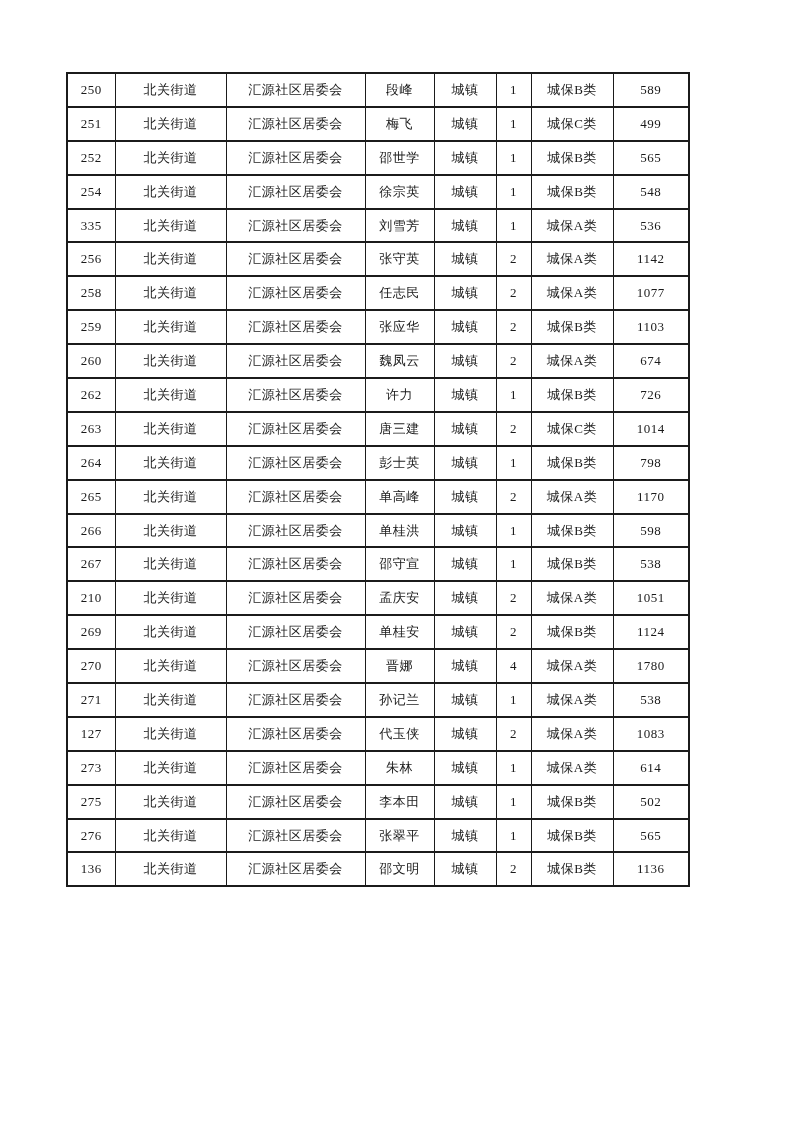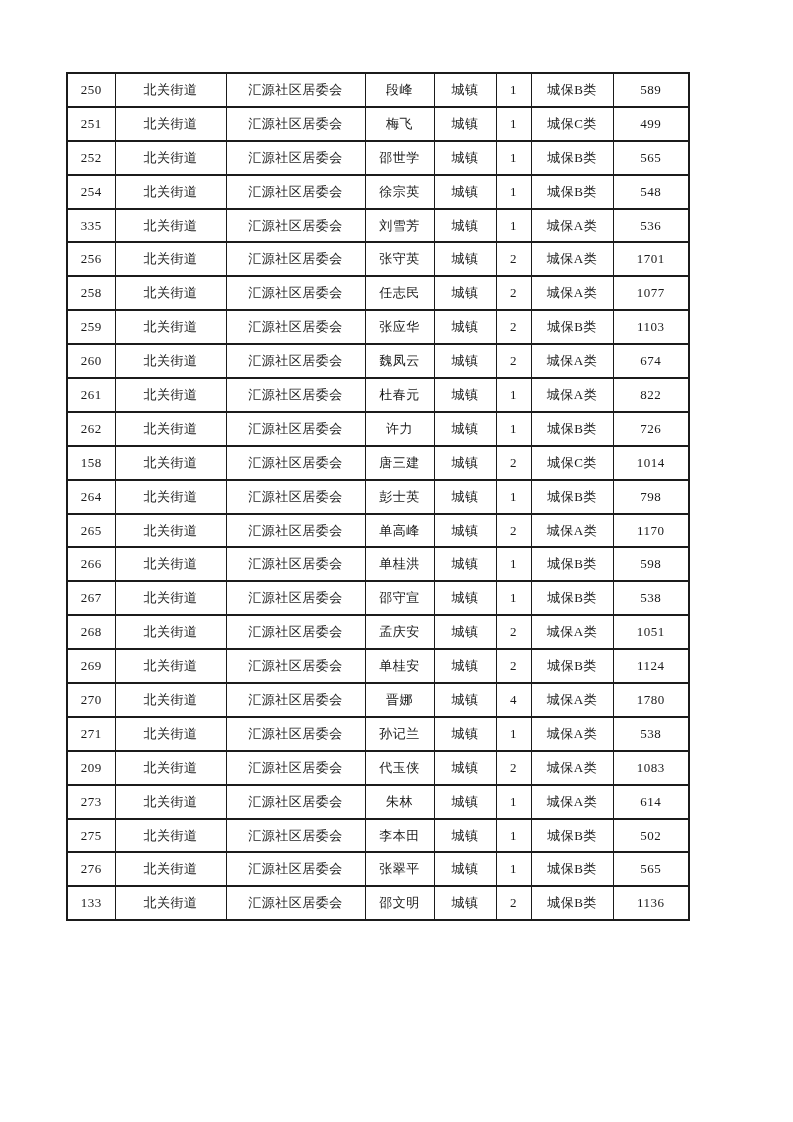--- a/index.html
+++ b/index.html
@@ -115,21 +115,21 @@
           <td>536</td>
         </tr>
         <tr>
           <td>256</td>
           <td>北关街道</td>
           <td>汇源社区居委会</td>
           <td>张守英</td>
           <td>城镇</td>
           <td>2</td>
           <td>城保A类</td>
-          <td>1701</td>
+          <td>1142</td>
         </tr>
         <tr>
           <td>258</td>
           <td>北关街道</td>
           <td>汇源社区居委会</td>
           <td>任志民</td>
           <td>城镇</td>
           <td>2</td>
           <td>城保A类</td>
           <td>1077</td>
@@ -148,41 +148,31 @@
           <td>260</td>
           <td>北关街道</td>
           <td>汇源社区居委会</td>
           <td>魏凤云</td>
           <td>城镇</td>
           <td>2</td>
           <td>城保A类</td>
           <td>674</td>
         </tr>
         <tr>
-          <td>261</td>
-          <td>北关街道</td>
-          <td>汇源社区居委会</td>
-          <td>杜春元</td>
-          <td>城镇</td>
-          <td>1</td>
-          <td>城保A类</td>
-          <td>822</td>
-        </tr>
-        <tr>
           <td>262</td>
           <td>北关街道</td>
           <td>汇源社区居委会</td>
           <td>许力</td>
           <td>城镇</td>
           <td>1</td>
           <td>城保B类</td>
           <td>726</td>
         </tr>
         <tr>
-          <td>158</td>
+          <td>263</td>
           <td>北关街道</td>
           <td>汇源社区居委会</td>
           <td>唐三建</td>
           <td>城镇</td>
           <td>2</td>
           <td>城保C类</td>
           <td>1014</td>
         </tr>
         <tr>
           <td>264</td>
@@ -218,21 +208,21 @@
           <td>267</td>
           <td>北关街道</td>
           <td>汇源社区居委会</td>
           <td>邵守宣</td>
           <td>城镇</td>
           <td>1</td>
           <td>城保B类</td>
           <td>538</td>
         </tr>
         <tr>
-          <td>268</td>
+          <td>210</td>
           <td>北关街道</td>
           <td>汇源社区居委会</td>
           <td>孟庆安</td>
           <td>城镇</td>
           <td>2</td>
           <td>城保A类</td>
           <td>1051</td>
         </tr>
         <tr>
           <td>269</td>
@@ -258,21 +248,21 @@
           <td>271</td>
           <td>北关街道</td>
           <td>汇源社区居委会</td>
           <td>孙记兰</td>
           <td>城镇</td>
           <td>1</td>
           <td>城保A类</td>
           <td>538</td>
         </tr>
         <tr>
-          <td>209</td>
+          <td>127</td>
           <td>北关街道</td>
           <td>汇源社区居委会</td>
           <td>代玉侠</td>
           <td>城镇</td>
           <td>2</td>
           <td>城保A类</td>
           <td>1083</td>
         </tr>
         <tr>
           <td>273</td>
@@ -298,21 +288,21 @@
           <td>276</td>
           <td>北关街道</td>
           <td>汇源社区居委会</td>
           <td>张翠平</td>
           <td>城镇</td>
           <td>1</td>
           <td>城保B类</td>
           <td>565</td>
         </tr>
         <tr>
-          <td>133</td>
+          <td>136</td>
           <td>北关街道</td>
           <td>汇源社区居委会</td>
           <td>邵文明</td>
           <td>城镇</td>
           <td>2</td>
           <td>城保B类</td>
           <td>1136</td>
         </tr>
       </tbody>
   </table>

